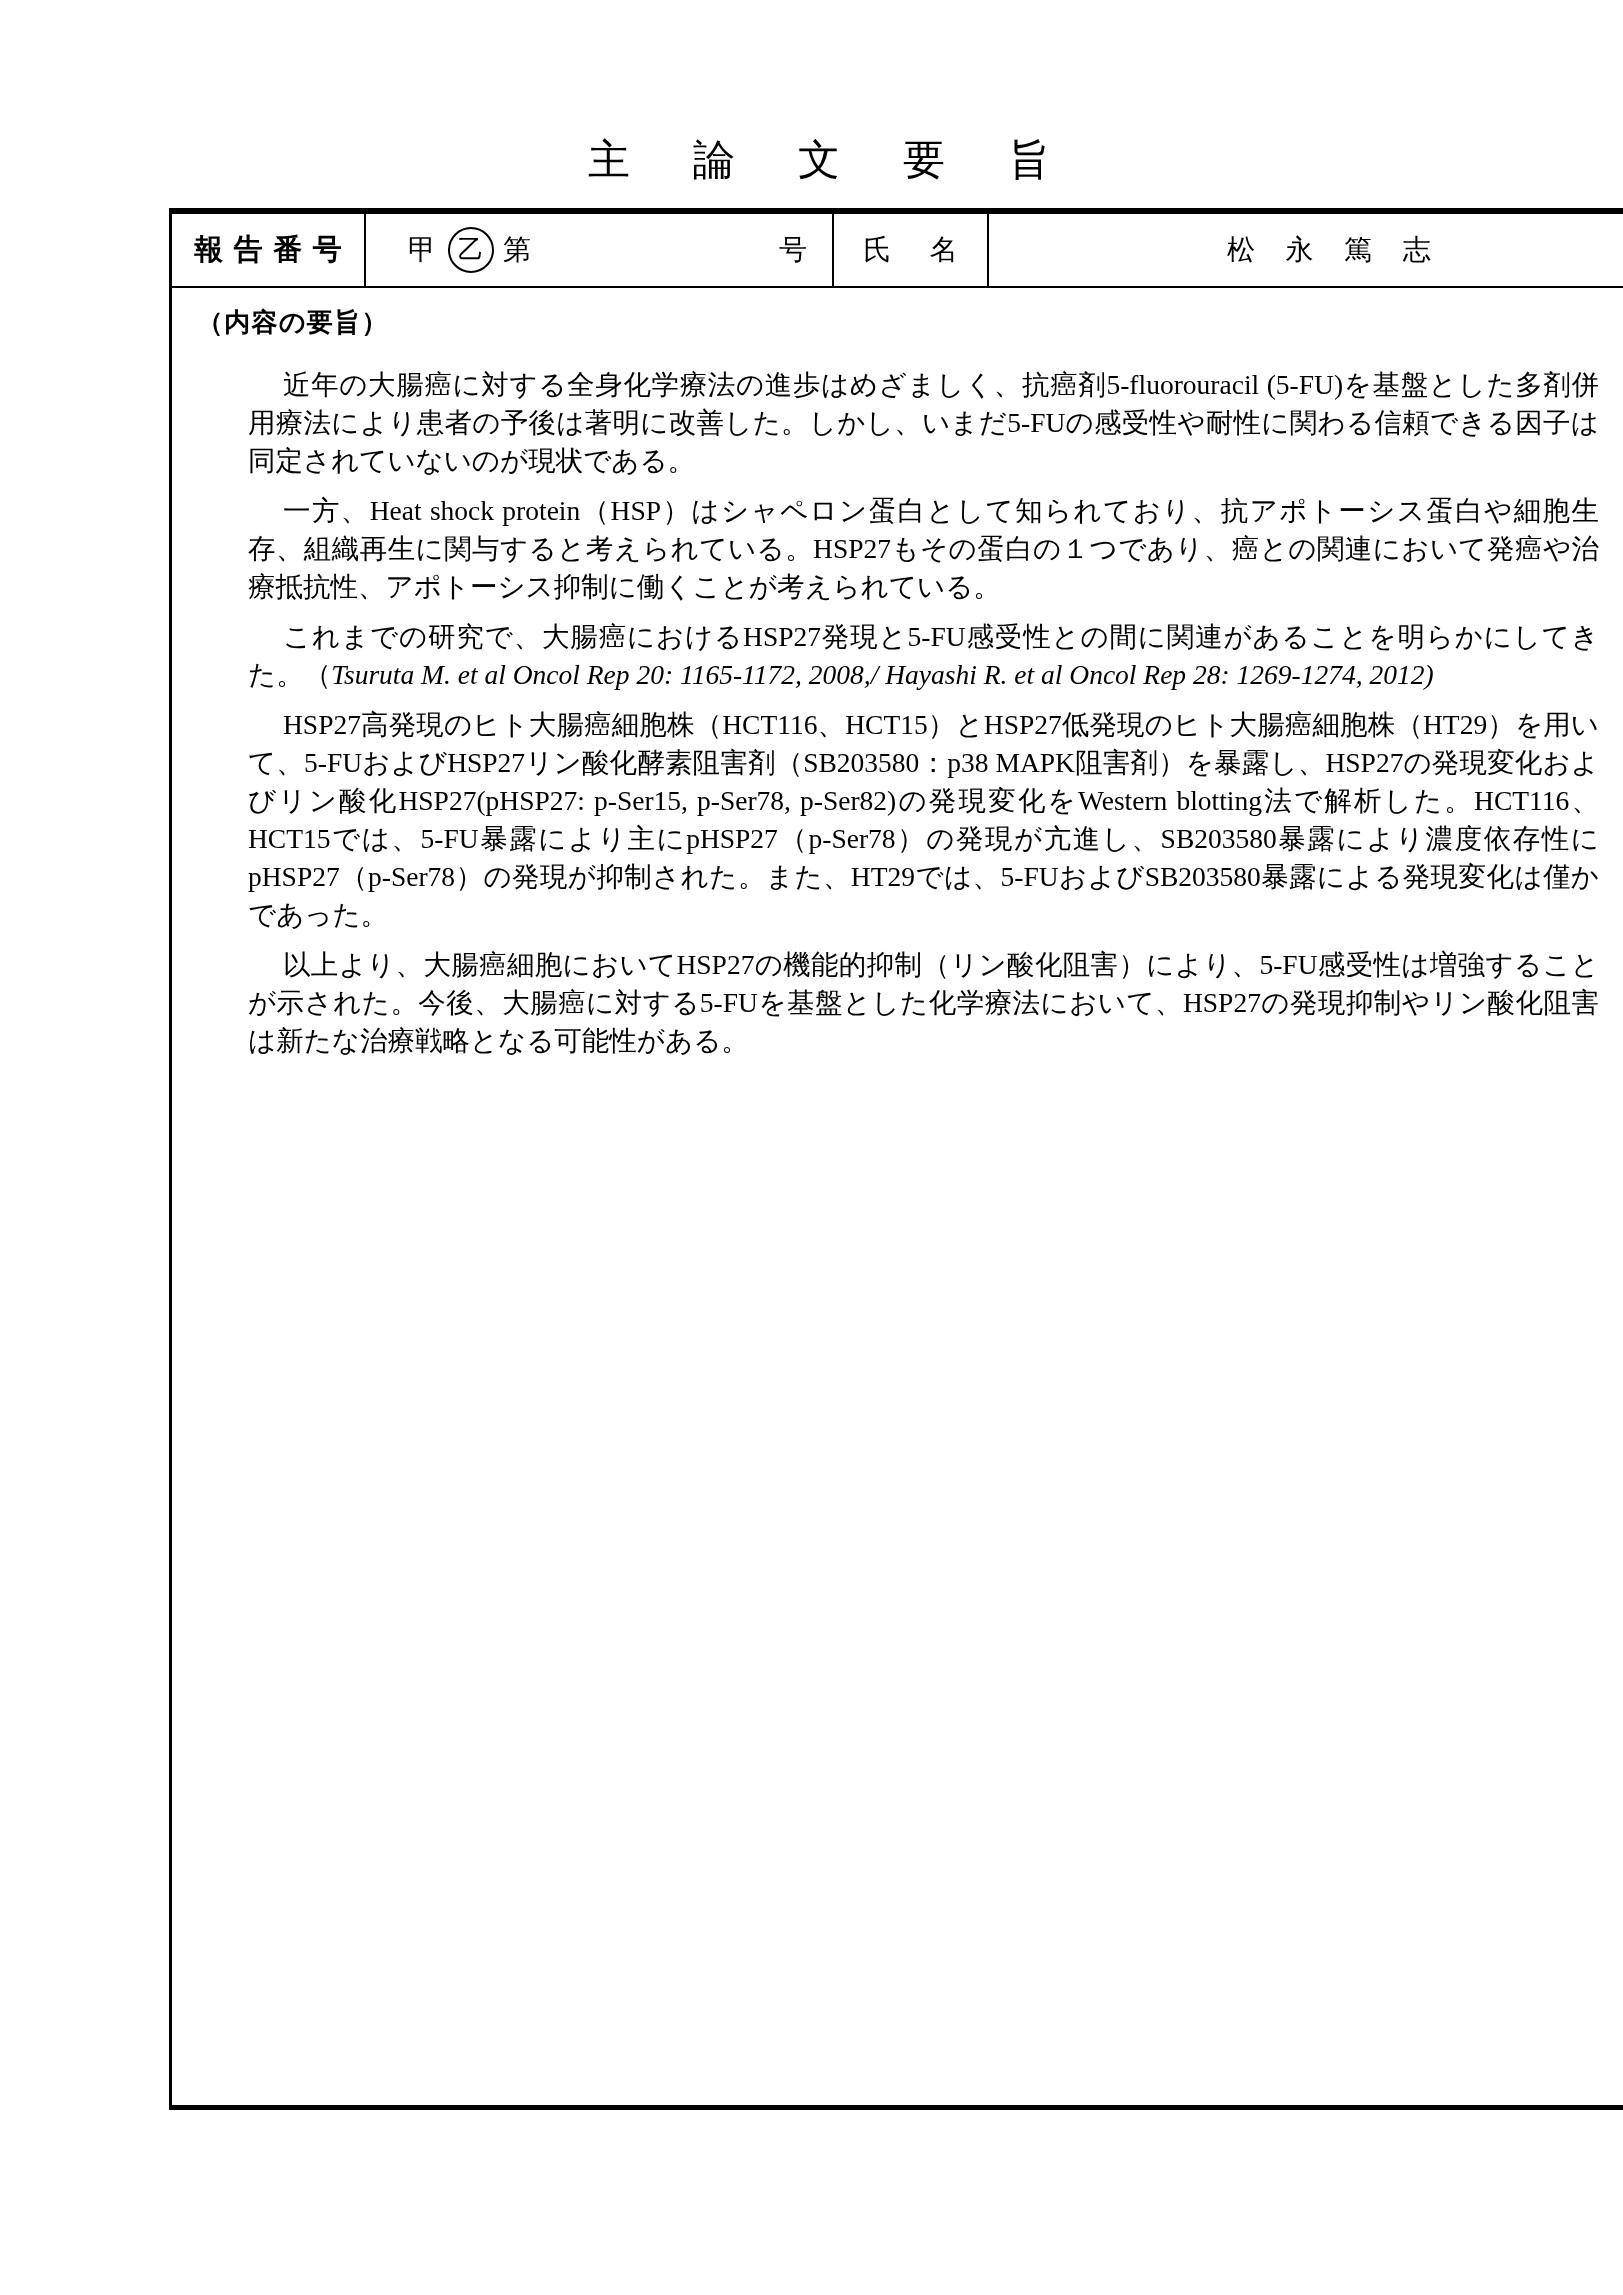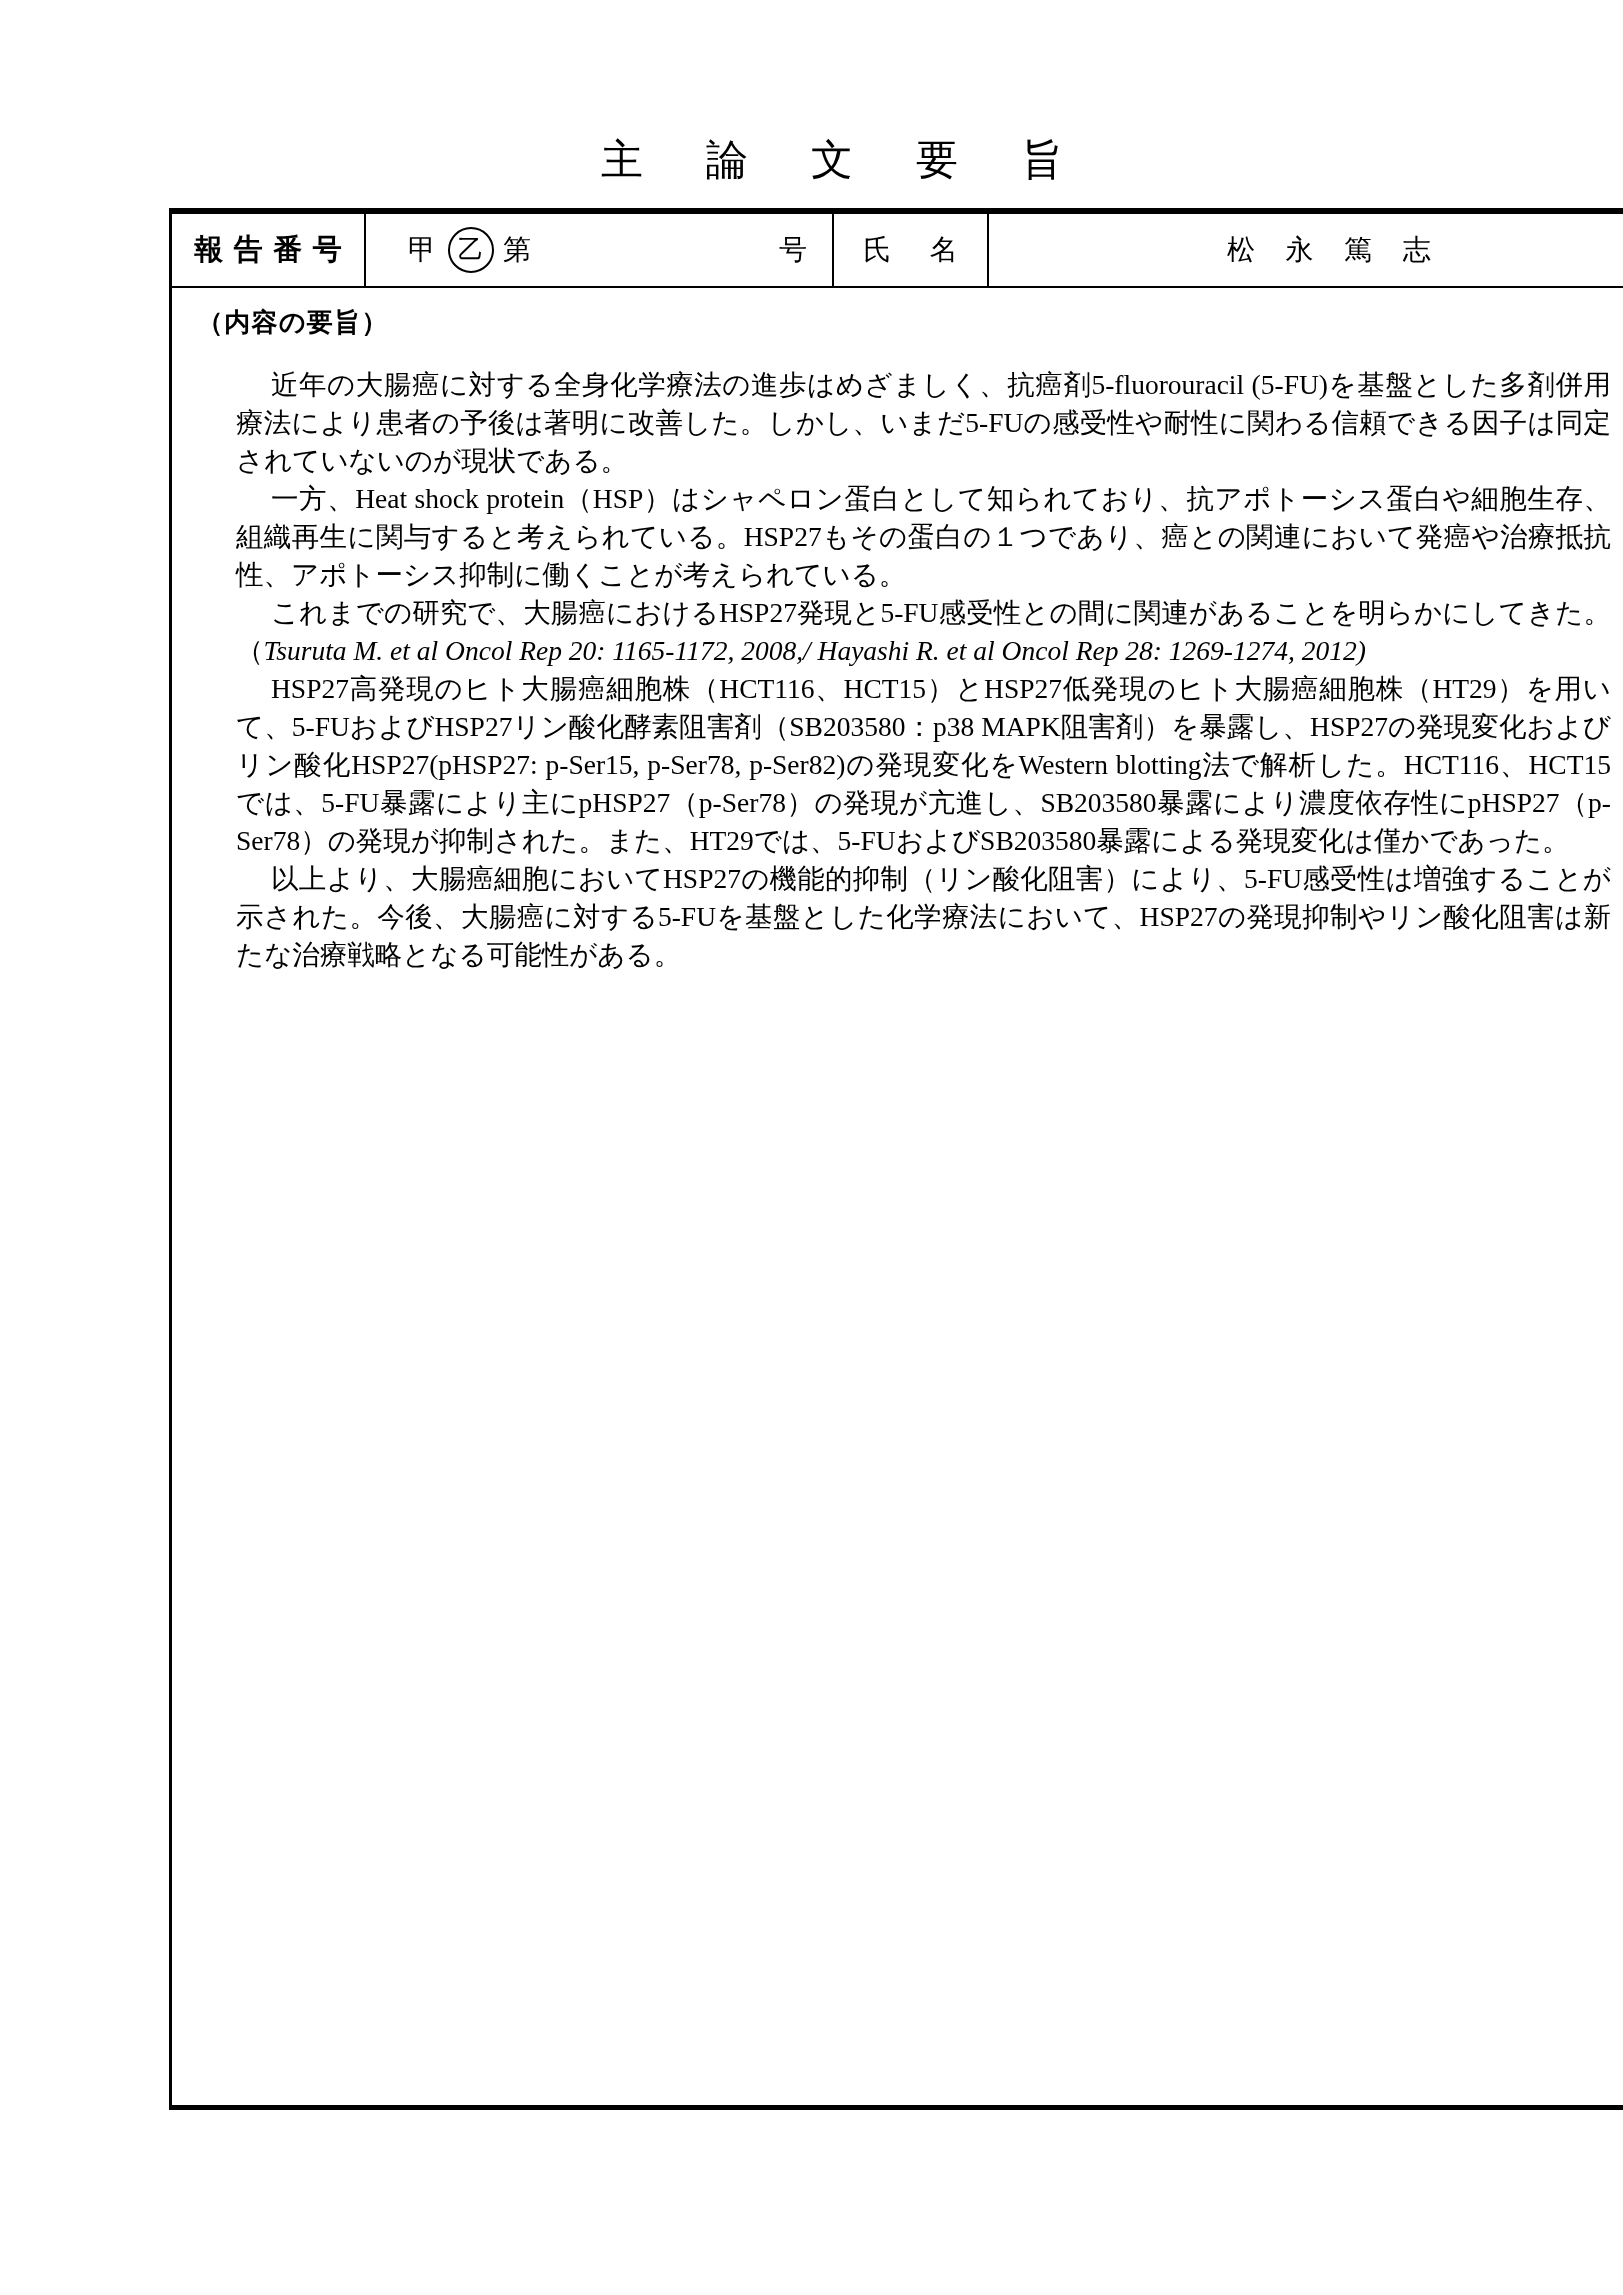--- a/index.html
+++ b/index.html
@@ -12,21 +12,21 @@
     height: 2295px;
     position: relative;
     color: #000;
   }
   .mincho { font-family: "Liberation Serif", "DejaVu Serif", serif; }
   .gothic { font-family: "Liberation Sans", "DejaVu Sans", sans-serif; font-weight: bold; }
 
   .doc-title {
     position: absolute;
     top: 134px;
-    left: 182px;
+    left: 169px;
     width: 1300px;
     margin: 0;
     text-align: center;
     font-family: "Liberation Serif", "DejaVu Serif", serif;
     font-weight: normal;
     font-size: 42px;
     letter-spacing: 10.5px;
     text-indent: 10.5px;
     line-height: 52px;
   }
@@ -128,21 +128,21 @@
   }
   .abstract-body {
     margin: 26px 59px 0 64px;
     font-family: "Liberation Serif", "DejaVu Serif", serif;
     font-size: 27.5px;
     line-height: 38px;
     text-align: justify;
     line-break: strict;
   }
   .para {
-    margin: 0;
+    margin: 12px;
     text-indent: 35px;
   }
   .it { font-style: italic; }
 </style>
 </head>
 <body>
 
 <div>
 
   <h1 class="doc-title">主　論　文　要　旨</h1>

